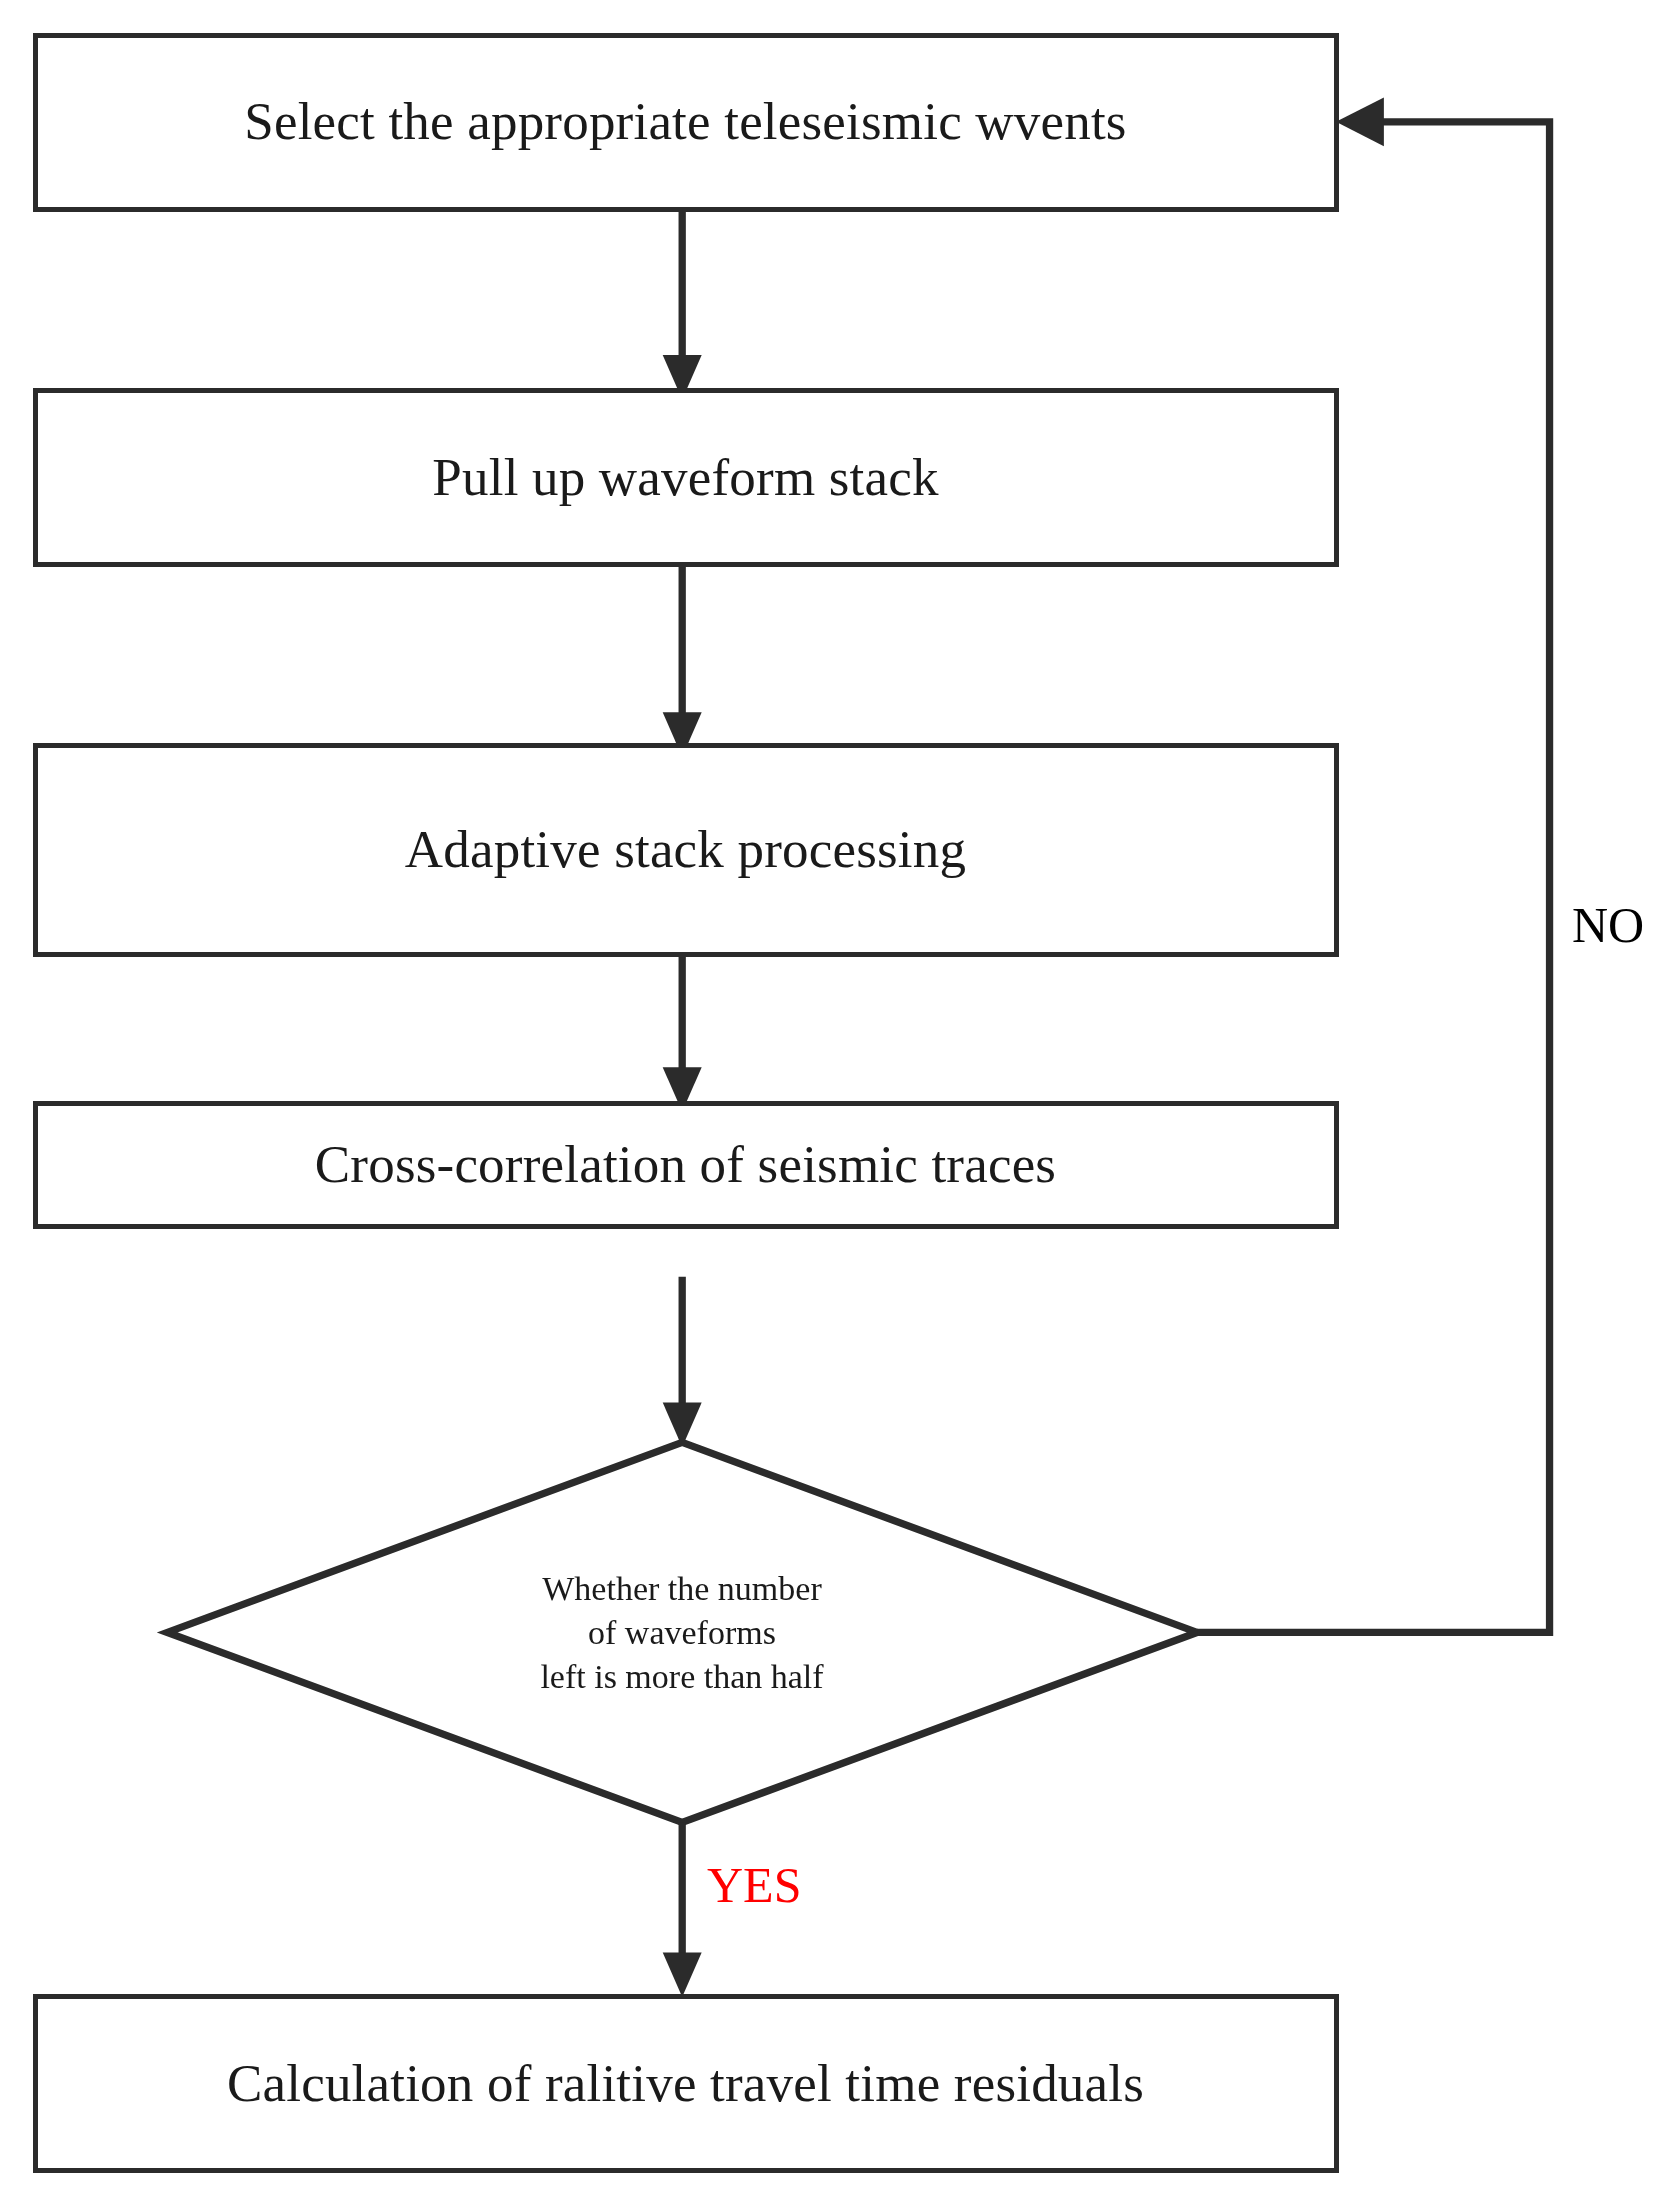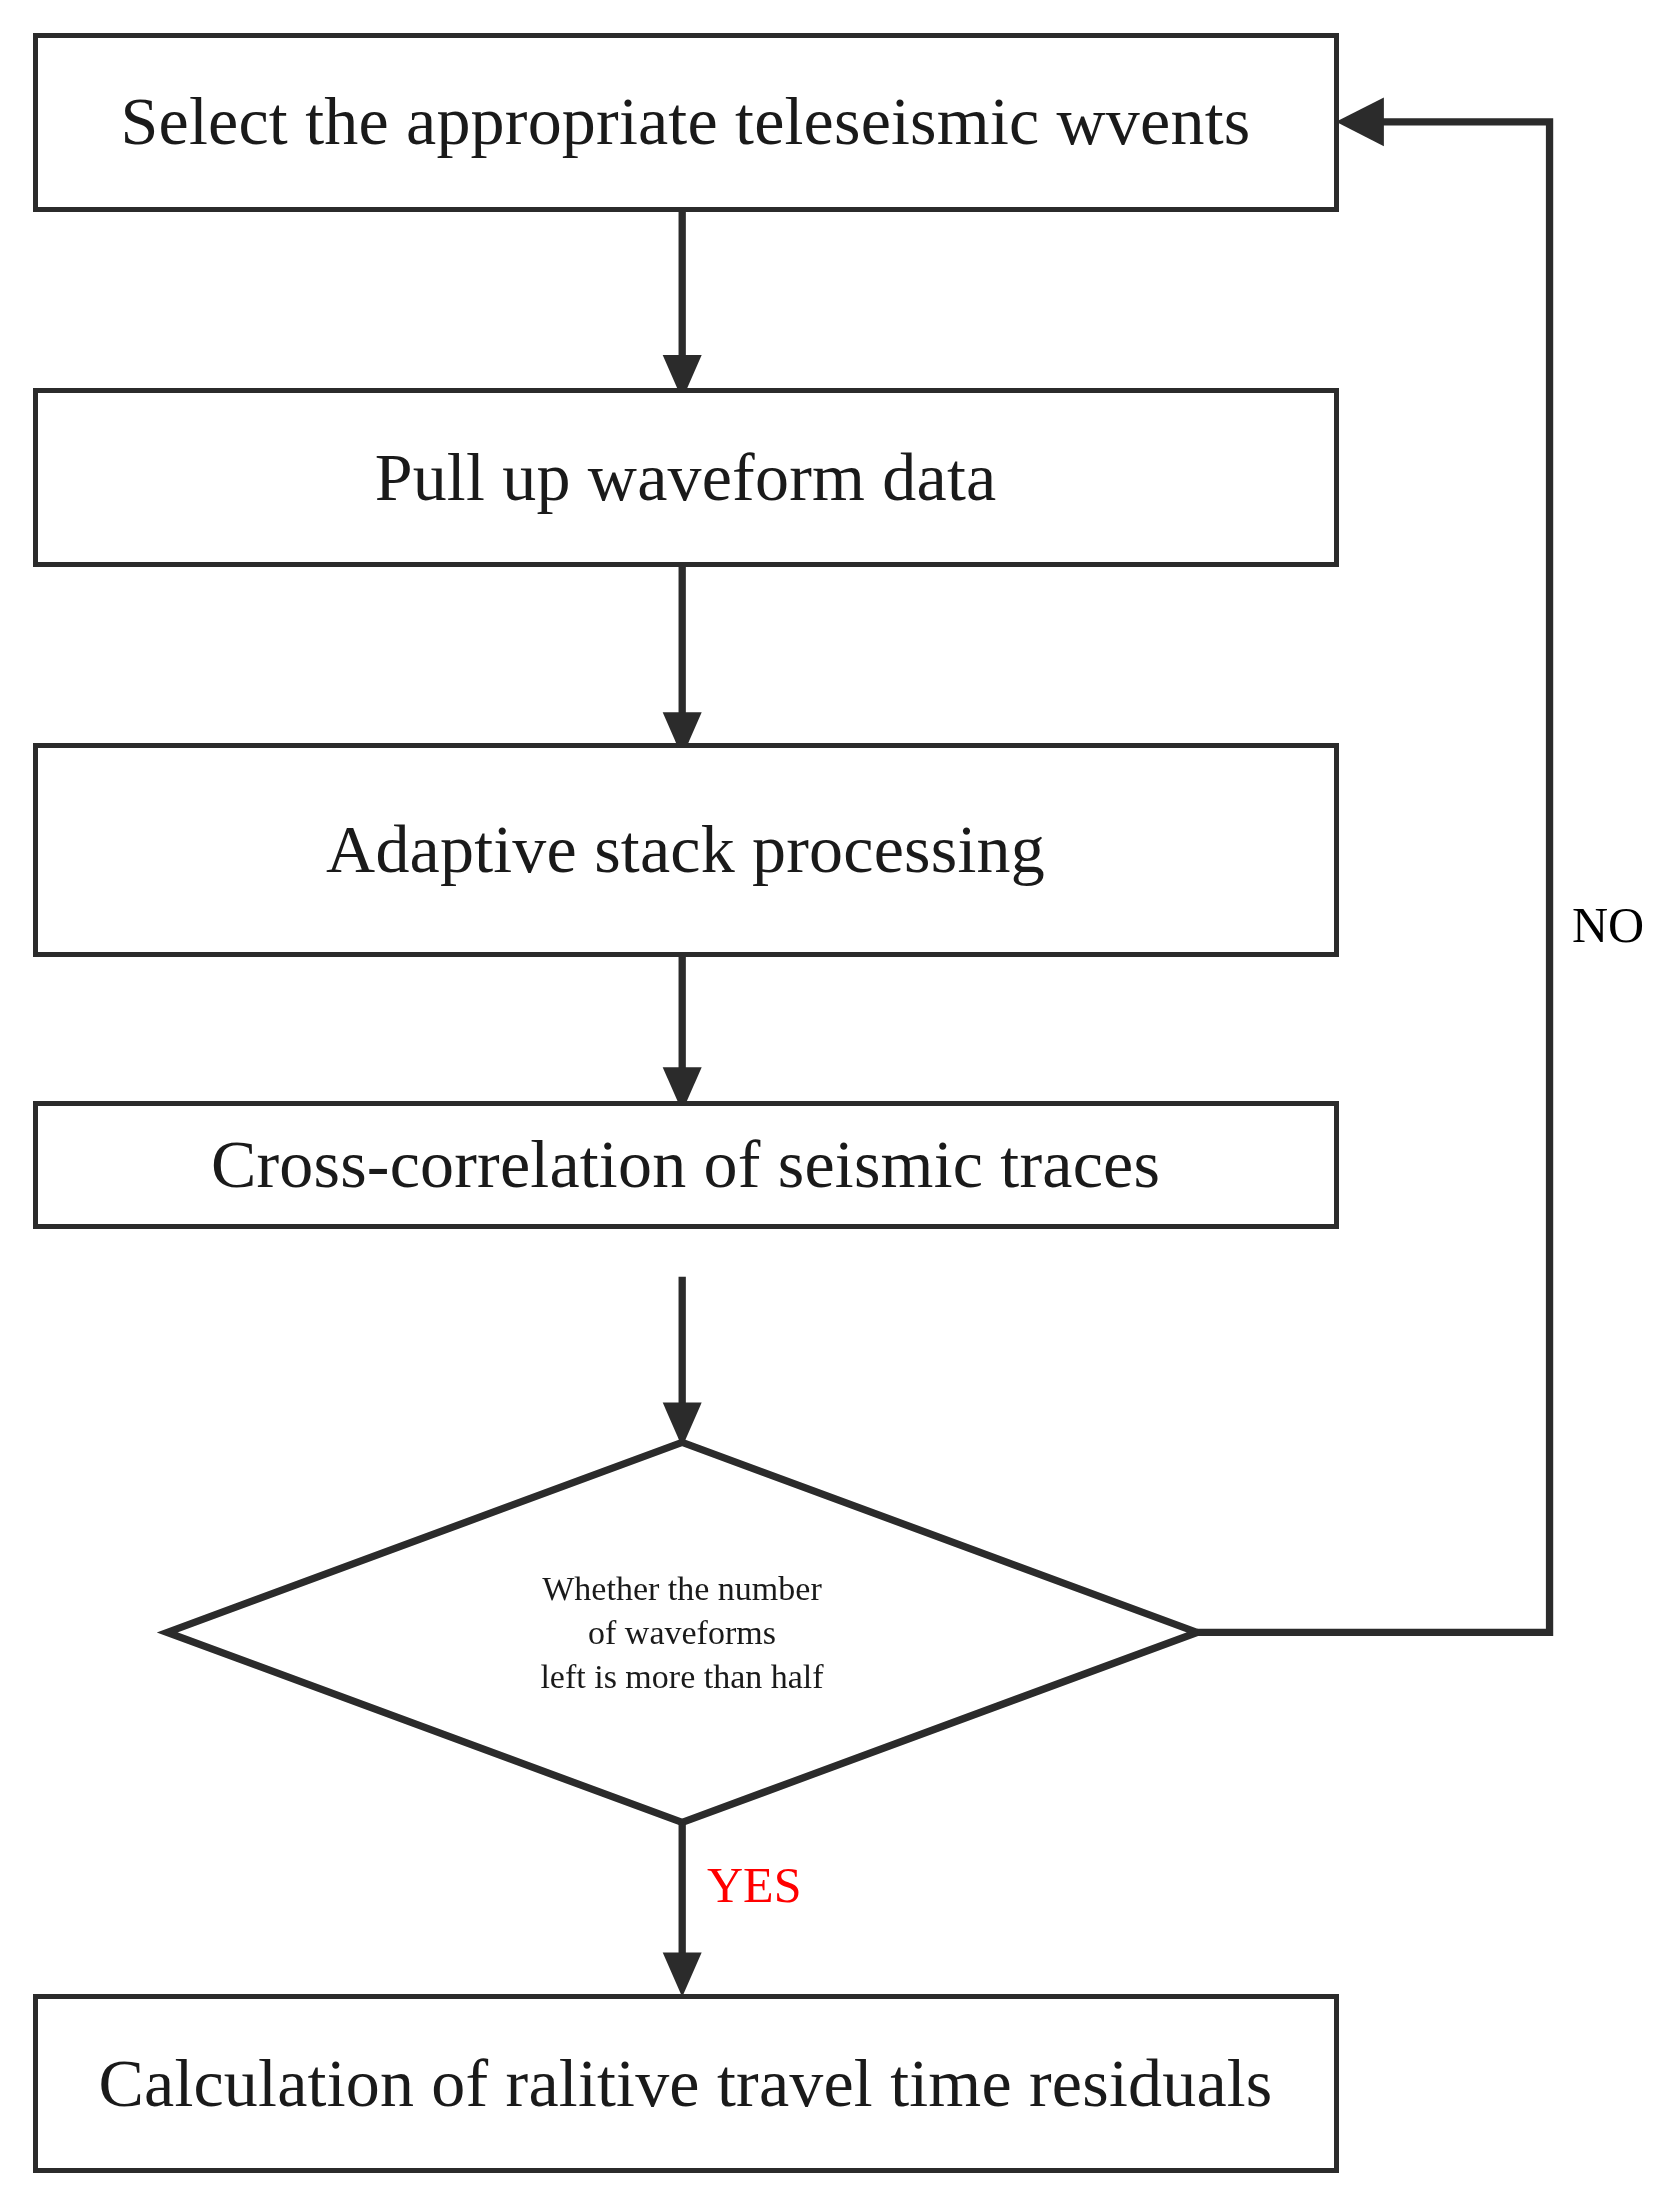--- a/index.html
+++ b/index.html
@@ -28,21 +28,21 @@
     box-sizing: border-box;
     border: 5.7px solid #2b2b2b;
     background: #ffffff;
     display: flex;
     align-items: center;
     justify-content: center;
     text-align: center;
   }
   .node-label {
     font-family: "Liberation Serif", "DejaVu Serif", serif;
-    font-size: 68px;
+    font-size: 53px;
     line-height: 1.05;
     color: #1a1a1a;
     white-space: nowrap;
     letter-spacing: 0.2px;
   }
   .diamond-wrap {
     position: absolute;
     pointer-events: none;
   }
   .diamond-label {
@@ -115,21 +115,21 @@
       <path d="M 1474 2010 L 1908 2010 L 1908 150 L 1700 150" fill="none" stroke="#2b2b2b" stroke-width="9" stroke-linejoin="miter"></path>
       <polygon points="1704,120 1704,180 1645,150" fill="#2b2b2b"></polygon>
     </g>
   </svg>
 
   <div class="node-box" style="left:32.5px; top:32.5px; width:1306px; height:179px;">
     <span class="node-label">Select the appropriate teleseismic wvents</span>
   </div>
 
   <div class="node-box" style="left:32.5px; top:388px; width:1306px; height:179px;">
-    <span class="node-label">Pull up waveform data</span>
+    <span class="node-label">Pull up waveform stack</span>
   </div>
 
   <div class="node-box" style="left:32.5px; top:743px; width:1306px; height:214px;">
     <span class="node-label">Adaptive stack processing</span>
   </div>
 
   <div class="node-box" style="left:32.5px; top:1101px; width:1306px; height:128px;">
     <span class="node-label">Cross-correlation of seismic traces</span>
   </div>
 

